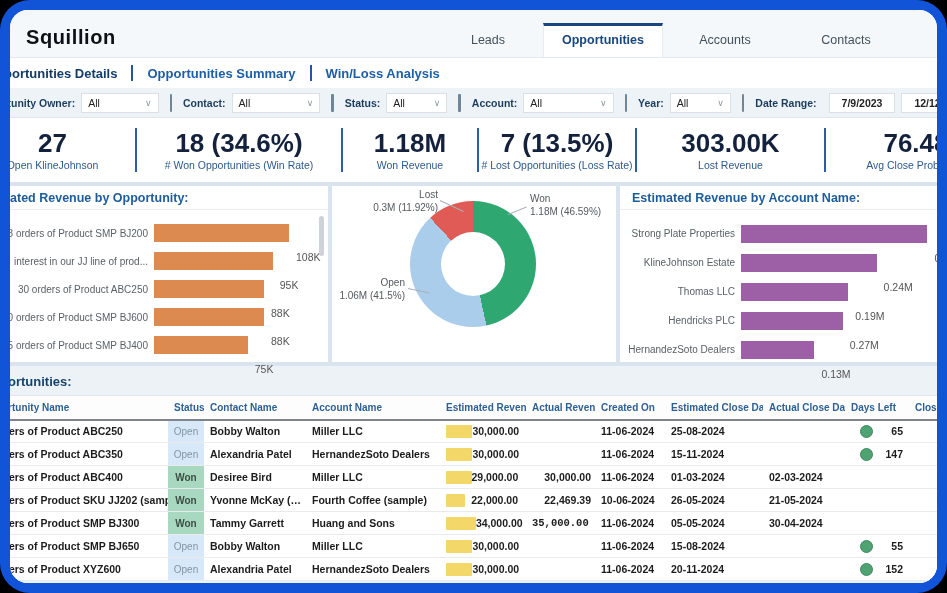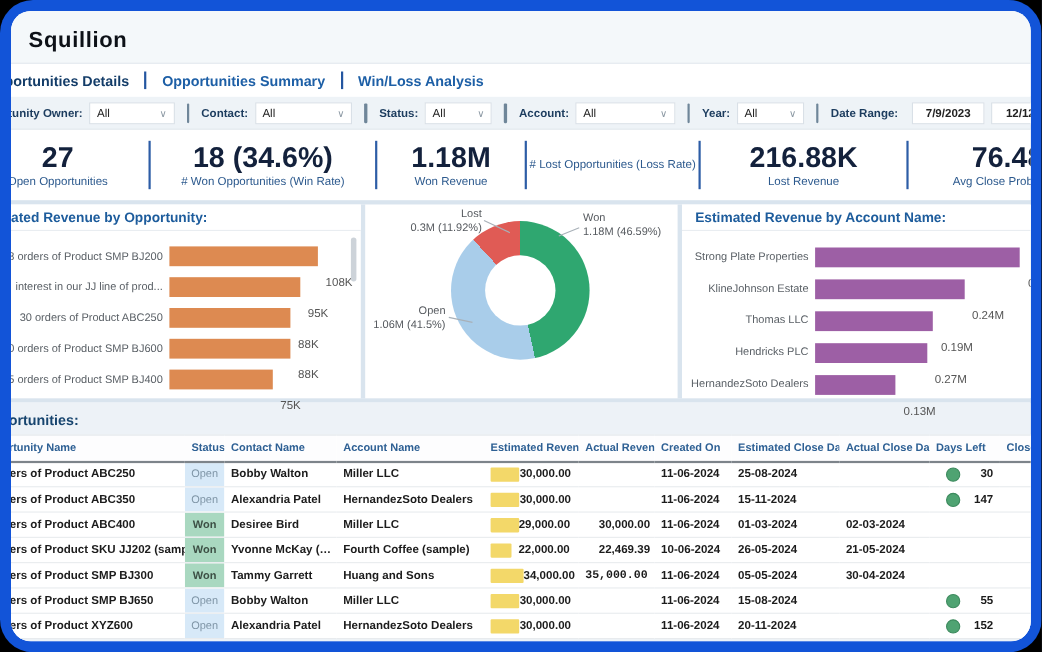--- a/index.html
+++ b/index.html
@@ -89,20 +89,26 @@
 </head>
 <body>
 
 <div class="screen">
   <div class="frame">
     <div class="panel">
       <div class="content">
 
         <div class="topbar">
           <div class="logo">Squillion</div>
+          <div class="tabs">
+            <div class="tab t1">Leads</div>
+            <div class="tab t2 active">Opportunities</div>
+            <div class="tab t3">Accounts</div>
+            <div class="tab t4">Contacts</div>
+          </div>
         </div>
 
         <div class="subnav">
           <div class="subnav-item active">Opportunities Details</div>
           <div class="subnav-div"></div>
           <div class="subnav-item">Opportunities Summary</div>
           <div class="subnav-div"></div>
           <div class="subnav-item">Win/Loss Analysis</div>
         </div>
 
@@ -138,39 +144,40 @@
             </div>
           <div class="f-sep"></div>
           <span class="f-label">Date Range:</span>
           <div class="date-box">7/9/2023</div>
           <div class="date-box">12/12/2024</div>
         </div>
 
         <div class="kpis">
           <div class="kpi k1">
             <div class="kpi-value">27</div>
-            <div class="kpi-label">Open Opportunities</div>
+            <div class="kpi-label">Open KlineJohnson</div>
           </div>
           <div class="kpi-sep"></div>
           <div class="kpi k2">
             <div class="kpi-value">18 (34.6%)</div>
             <div class="kpi-label"># Won Opportunities (Win Rate)</div>
           </div>
           <div class="kpi-sep"></div>
           <div class="kpi k3">
             <div class="kpi-value">1.18M</div>
             <div class="kpi-label">Won Revenue</div>
           </div>
           <div class="kpi-sep"></div>
           <div class="kpi k4">
+            <div class="kpi-value">7 (13.5%)</div>
             <div class="kpi-label"># Lost Opportunities (Loss Rate)</div>
           </div>
           <div class="kpi-sep"></div>
           <div class="kpi k5">
-            <div class="kpi-value">216.88K</div>
+            <div class="kpi-value">303.00K</div>
             <div class="kpi-label">Lost Revenue</div>
           </div>
           <div class="kpi-sep"></div>
           <div class="kpi k6">
             <div class="kpi-value">76.48</div>
             <div class="kpi-label">Avg Close Probability</div>
           </div>
         </div>
 
         <div class="gap"></div>
@@ -306,21 +313,21 @@
                       <span class="est-num">30,000.00</span>
                     </div>
                   </td>
                   <td class="c-actual" style="text-align: right;"></td>
                   <td class="c-created">11-06-2024</td>
                   <td class="c-estclose">25-08-2024</td>
                   <td class="c-actclose"></td>
                   <td class="c-days">
                     <div class="cellflex">
                       <span class="dot"></span>
-                      <span class="days-num">30</span>
+                      <span class="days-num">65</span>
                     </div>
                   </td>
                   <td class="c-prob"></td>
                 </tr>
                 <tr class="status-open">
                   <td class="c-name">orders of Product ABC350</td>
                   <td class="c-status">
                     <div class="status-pill">Open</div>
                   </td>
                   <td class="c-contact">Alexandria Patel</td>

